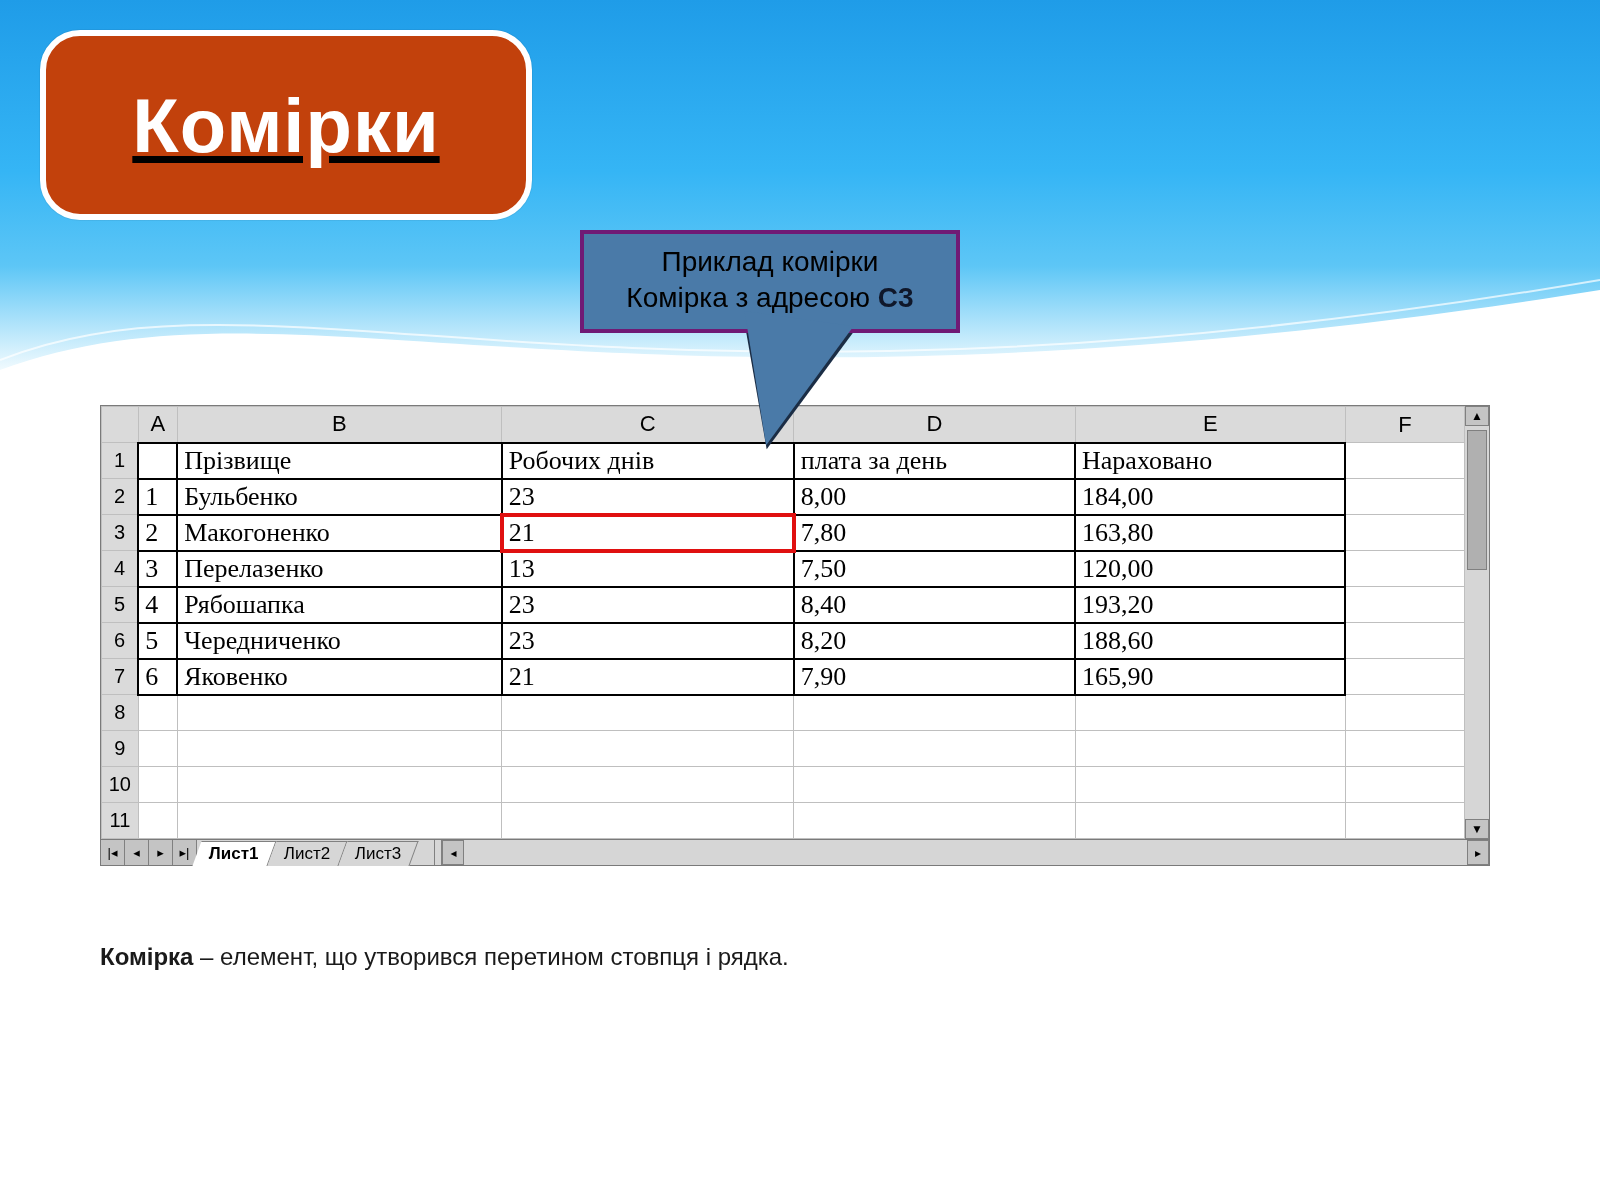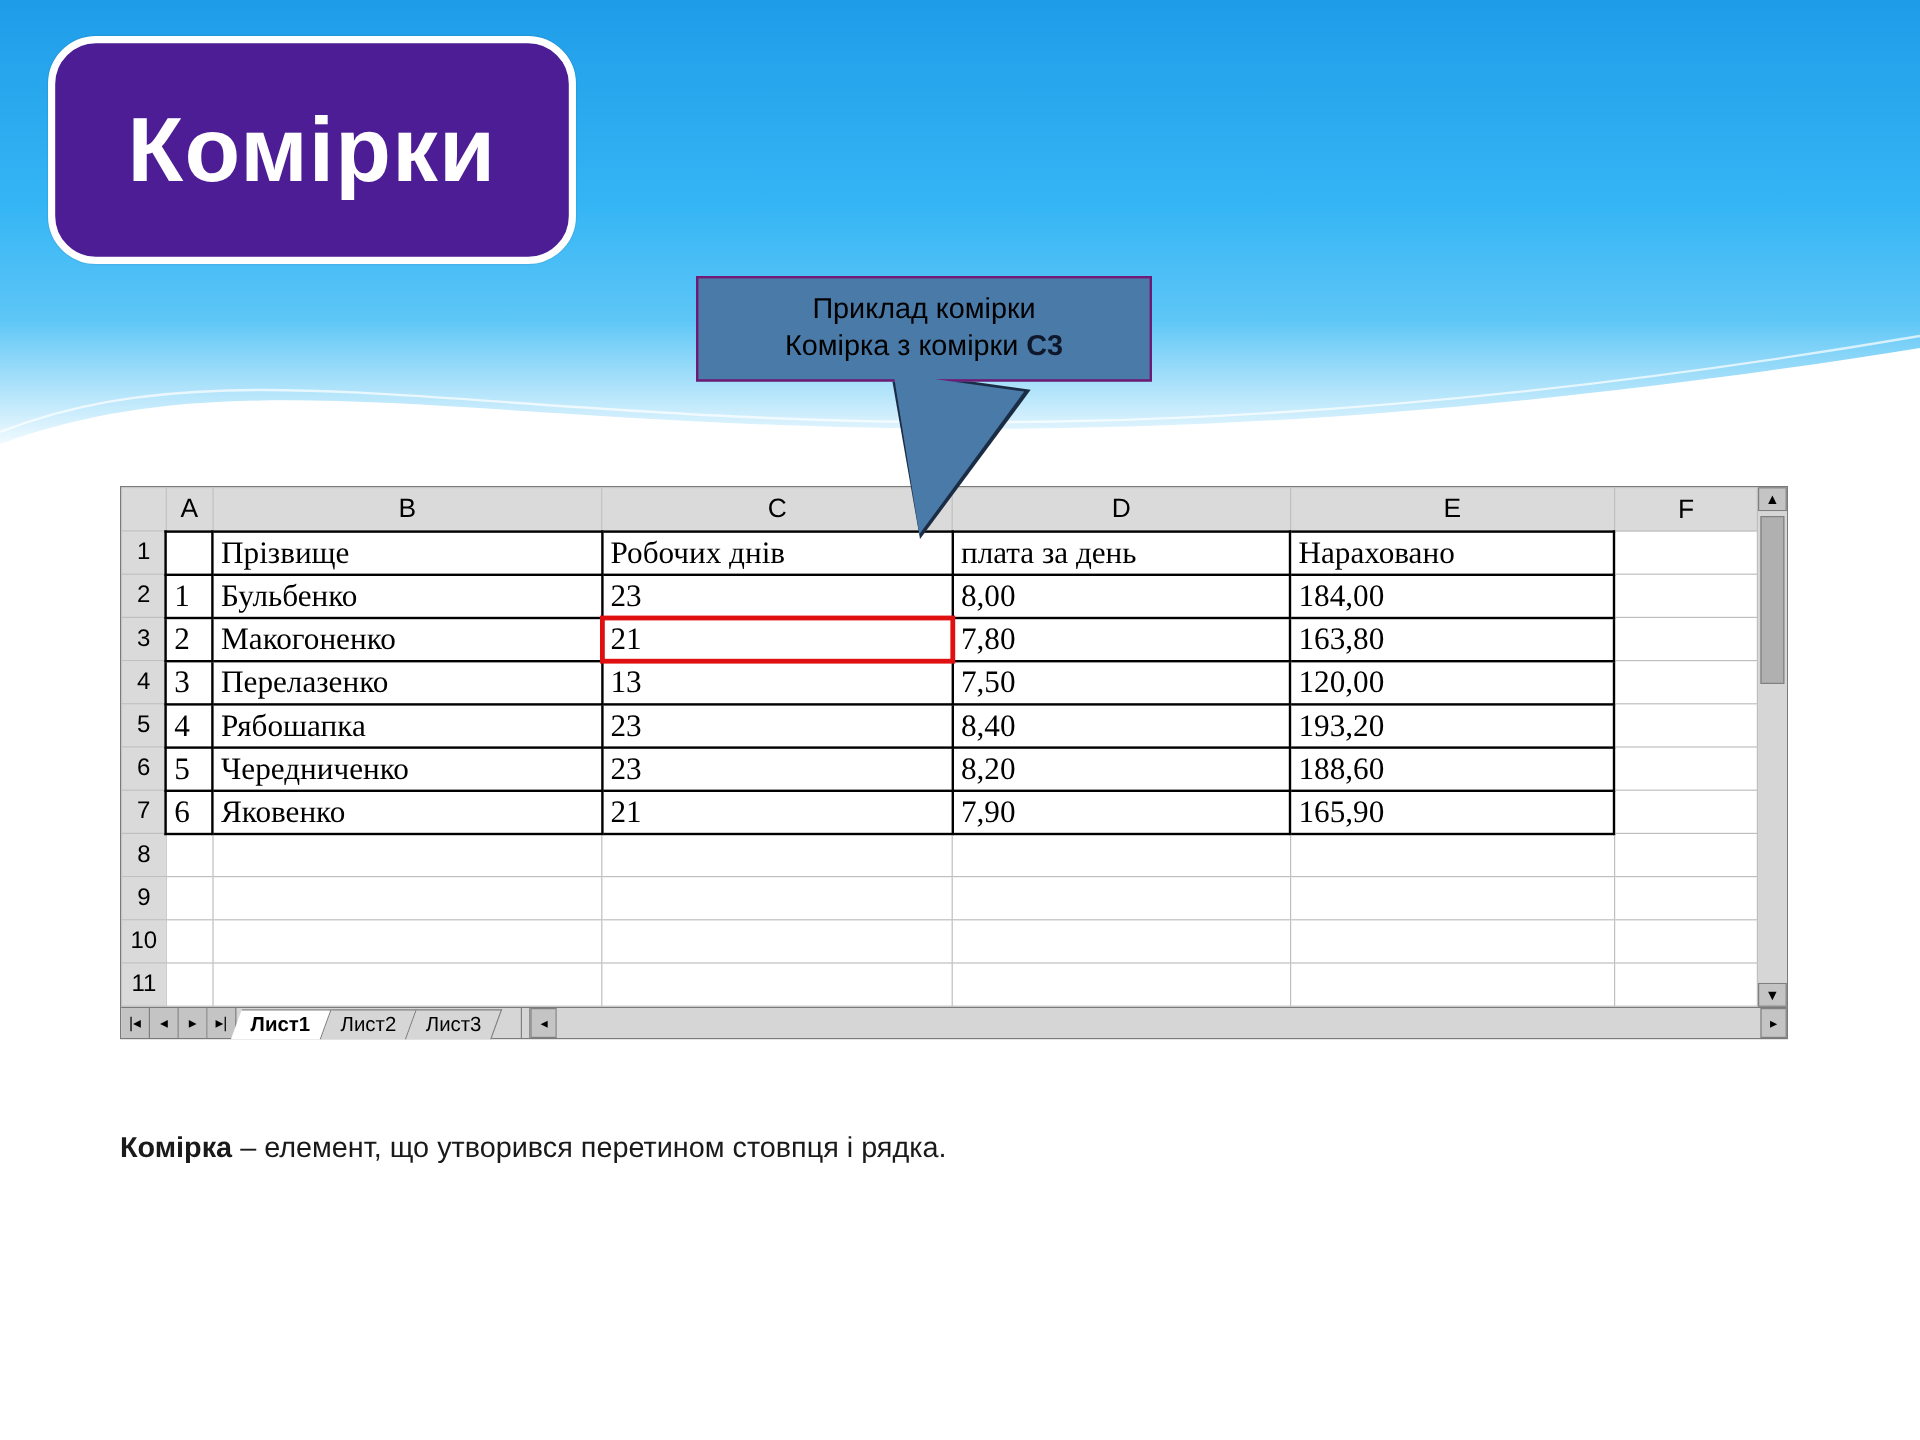--- a/index.html
+++ b/index.html
@@ -26,50 +26,51 @@
     top: 250px;
     height: 200px;
     z-index: 1;
   }
   .wave svg { width: 100%; height: 100%; display: block; }
 
   
   .title-card {
     position: absolute;
     top: 30px; left: 40px;
-    width: 440px; height: 190px;
-    background: #4c1d95;
+    width: 492px; height: 190px;
+    background: #c2410c;
     border: 6px solid #ffffff;
     border-radius: 40px;
     display: flex;
     align-items: center;
     justify-content: center;
     z-index: 3;
     box-shadow: 0 0 0 1px rgba(0,0,0,.05);
+    text-decoration: underline;
   }
   .title-card span {
     color: #ffffff;
     font-size: 76px;
     font-weight: 700;
     letter-spacing: 1px;
   }
 
   
   .callout {
     position: absolute;
     top: 230px; left: 580px;
     width: 380px;
     z-index: 5;
   }
   .callout-box {
     background: #4a7aa8;
-    border: 2px solid #701a75;
+    border: 4px solid #701a75;
     color: #000;
     padding: 10px 18px 12px;
-    font-size: 24px;
+    font-size: 28px;
     text-align: center;
     line-height: 1.3;
   }
   .callout-box .red { color: #0f172a; font-weight: 700; }
   .callout-tail {
     width: 0; height: 0;
     position: absolute;
     left: 155px; top: 88px;
     border-left: 40px solid transparent;
     border-right: 70px solid transparent;
@@ -235,21 +236,21 @@
 <div class="title-card">
   <span>Комірки</span>
 </div>
 
 <div class="callout">
   <div class="callout-tail-border"></div>
   <div class="callout-tail"></div>
   <div class="callout-box">
     <div>Приклад комірки</div>
     <div>
-      <span>Комірка з комірки </span><span class="red">C3</span>
+      <span>Комірка з адресою </span><span class="red">C3</span>
     </div>
   </div>
 </div>
 
 <div class="sheet-wrap">
   <div class="sheet-body">
     <table class="sheet">
       <colgroup>
         <col style="width:34px">
         <col class="colA">

